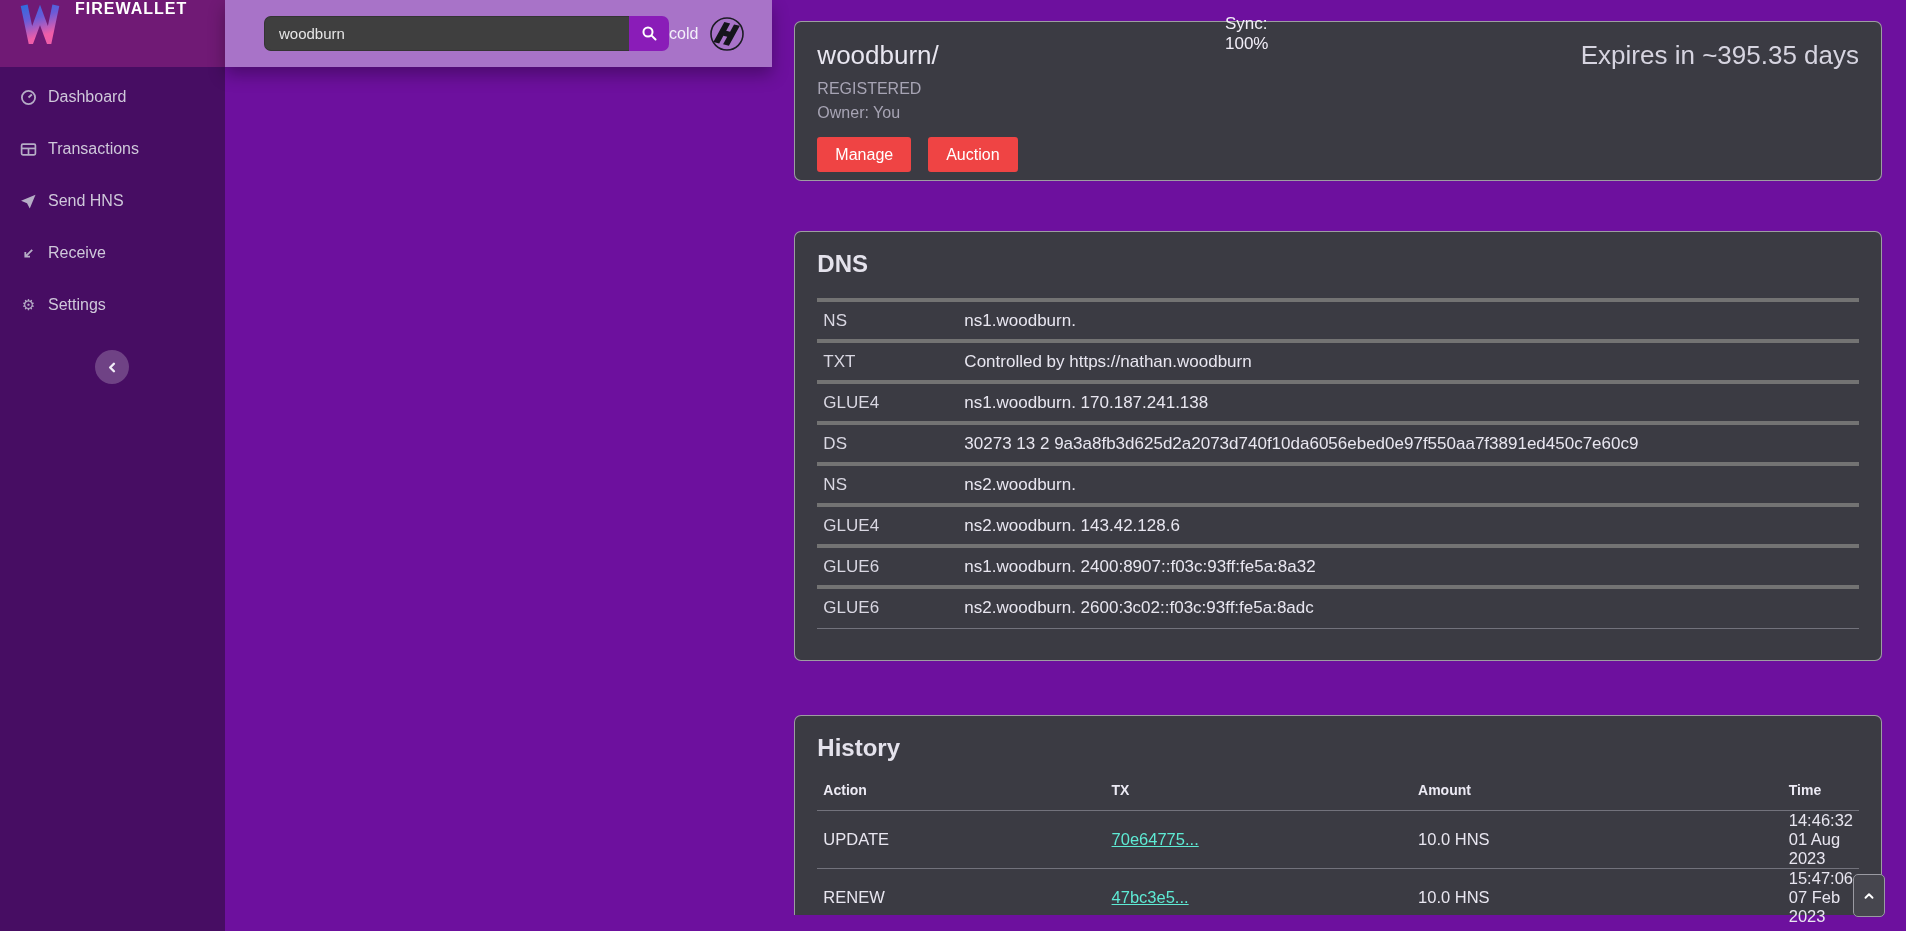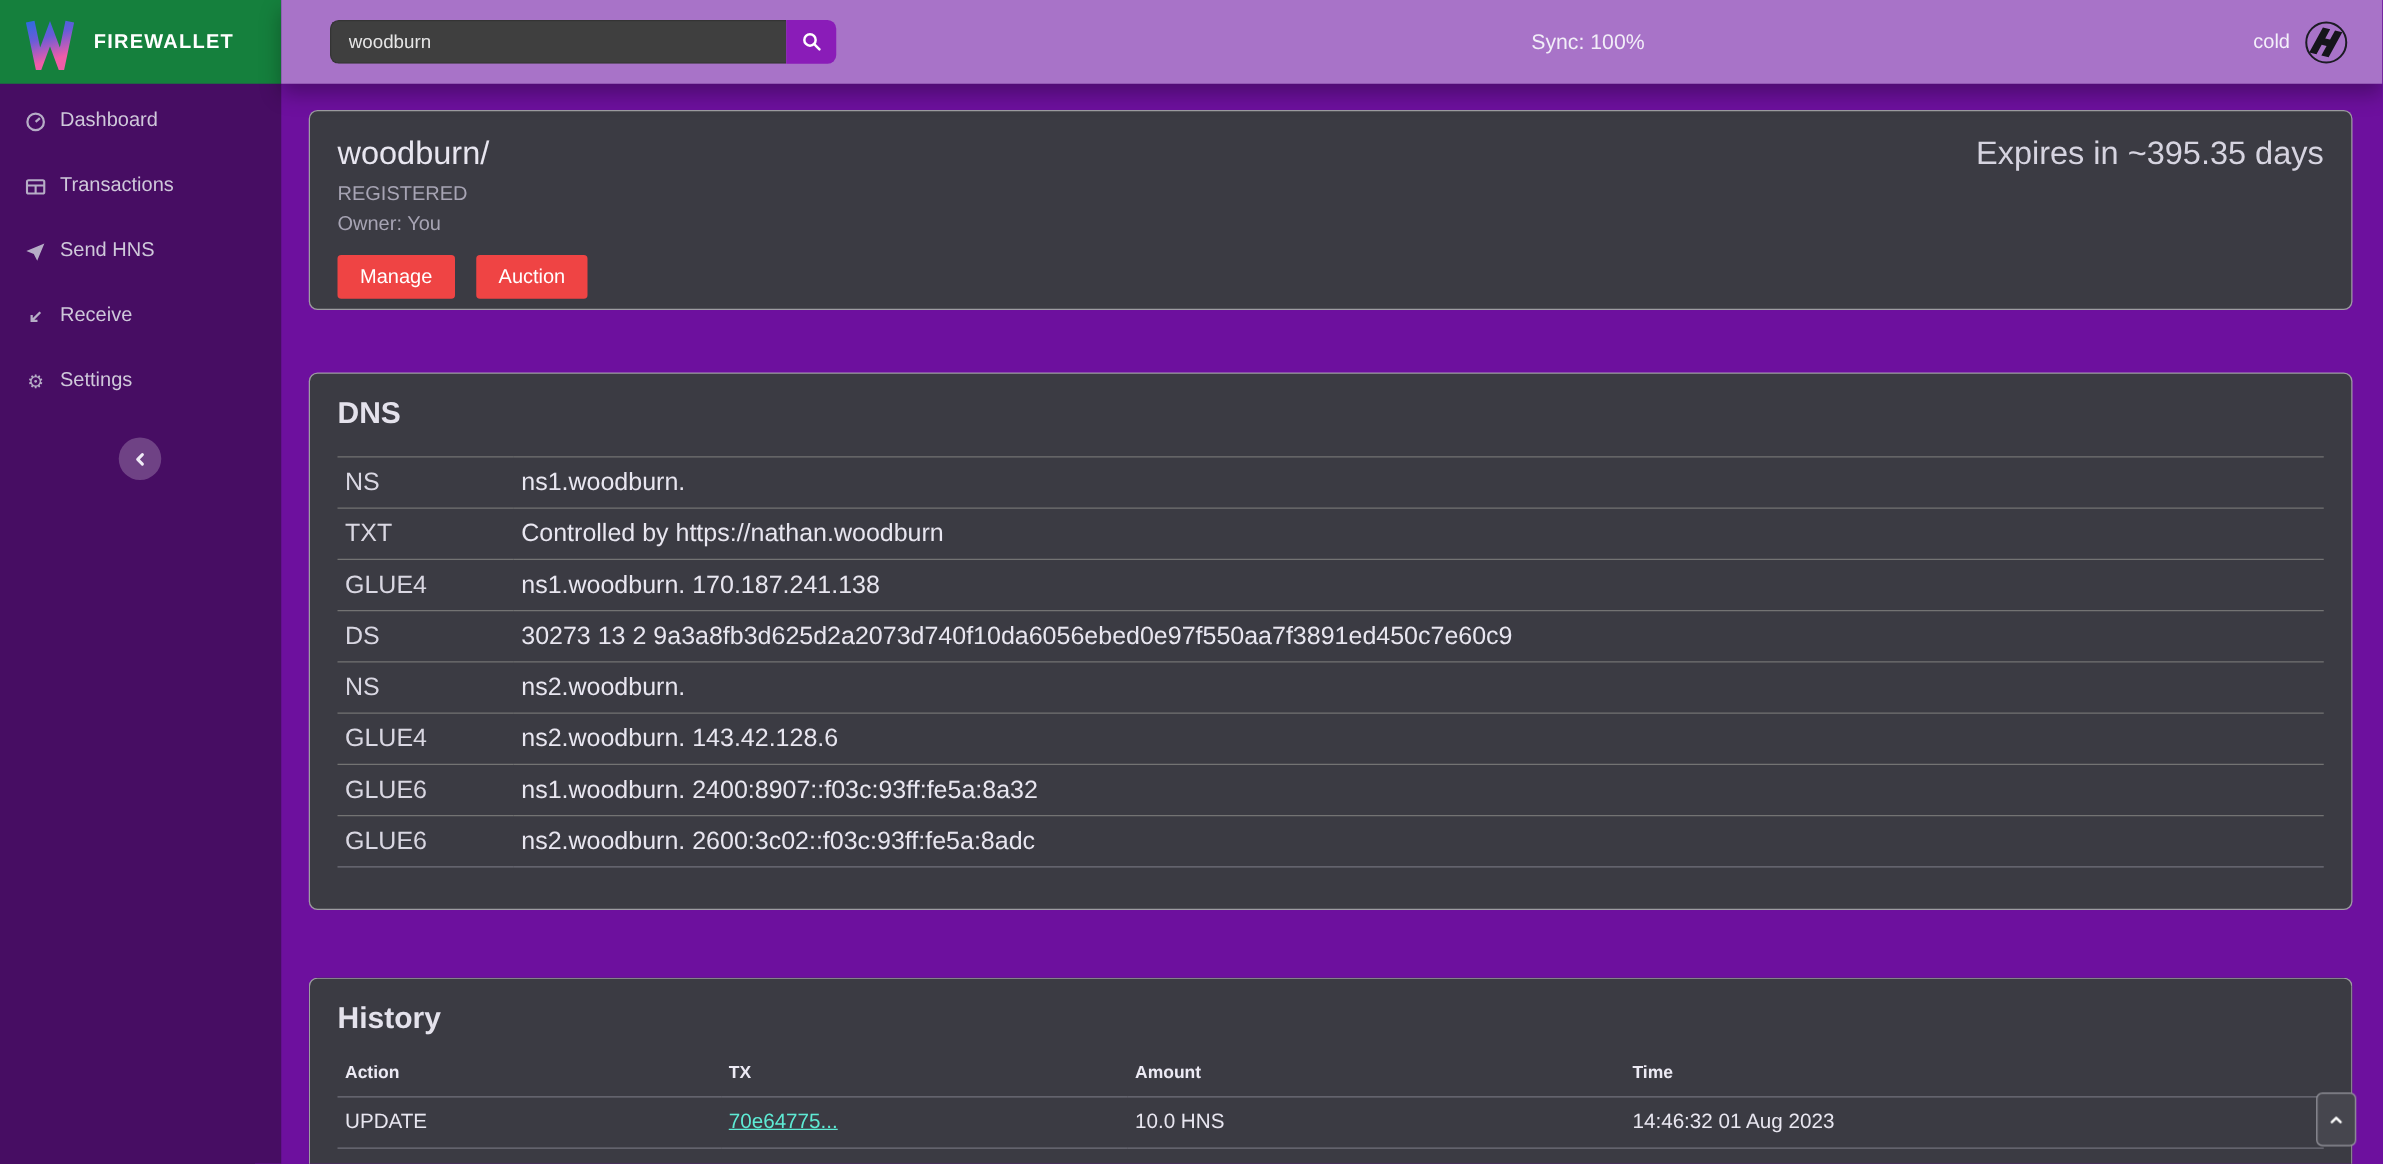--- a/index.html
+++ b/index.html
@@ -3,31 +3,31 @@
 <meta charset="utf-8">
 <style>
   * { margin:0; padding:0; box-sizing:border-box; }
   html,body { width:1906px; height:931px; overflow:hidden; }
   body { font-family:"Liberation Sans", sans-serif; background:#6d109e; }
 
   .app { display:flex; width:1906px; height:931px; }
 
   
   .sidebar { position:relative; width:225px; height:100%; background:#470d63; flex:0 0 225px; }
-  .brand { display:flex; align-items:center; height:67px; background:#15803d; padding:0 18px; }
+  .brand { display:flex; align-items:flex-start; height:67px; background:#701a75; padding:0 18px; }
   .brand-logo { width:44px; height:44px; flex:0 0 44px; }
   .brand-name { color:#ffffff; font-size:16px; font-weight:bold; letter-spacing:1px; margin-left:13px; }
   .nav { padding-top:4px; }
   .nav-item { display:flex; align-items:center; height:52px; padding:0 20px; color:#cfc8da; font-size:16px; cursor:pointer; }
   .nav-item .ico { width:17px; height:17px; margin-right:11px; color:#b6adc6; display:inline-flex; align-items:center; justify-content:center; font-size:15px; }
   .collapse-btn { position:absolute; left:95px; top:350px; width:34px; height:34px; border-radius:50%;
     background:rgba(255,255,255,0.22); border:none; display:flex; align-items:center; justify-content:center; cursor:pointer; }
 
   
-  .main { flex:1; display:flex; flex-direction:column; min-width:0; }
+  .main { flex:1; display:flex; flex-direction:row; min-width:0; }
 
   .topbar { position:relative; z-index:2; height:67px; background:#a873c8; display:flex; align-items:center;
     box-shadow:0 8px 16px rgba(0,0,0,0.30); }
   .search-group { display:flex; margin-left:39px; height:35px; }
   .search-input { width:365px; height:35px; background:#3f3f3f; border:1px solid #343434; border-right:none;
     border-radius:7px 0 0 7px; color:#e6e6e6; font-size:15px; padding:0 14px; outline:none; font-family:"Liberation Sans", sans-serif; }
   .search-btn { width:40px; height:35px; background:#8a1cb8; border:none; border-radius:0 7px 7px 0;
     display:flex; align-items:center; justify-content:center; cursor:pointer; }
   .sync-label { position:absolute; left:1000px; top:0; height:67px; display:flex; align-items:center;
     color:#f2eef8; font-size:17px; }
@@ -46,21 +46,21 @@
   .domain-actions { margin-top:15px; display:flex; gap:17px; }
   .btn { background:#ef4444; color:#ffffff; border:none; border-radius:3px; height:35px; padding:0 18px;
     font-size:16px; font-family:"Liberation Sans", sans-serif; cursor:pointer; }
   .domain-expiry { position:absolute; top:18px; right:22px; color:#d6d4e0; font-size:26px; }
 
   .section-title { color:#e4e2ec; font-size:24px; font-weight:bold; }
 
   .dns-card { height:430px; margin-bottom:54px; }
   table { border-collapse:collapse; width:100%; }
   .dns-table { margin-top:20px; }
-  .dns-table td { border-top:1px solid #737373; height:41px; font-size:20px; padding:0 6px; }
+  .dns-table td { border-top:4px solid #737373; height:41px; font-size:17px; padding:0 6px; }
   .dns-table tr:last-child td { border-bottom:1px solid #72727c; }
   .dns-type { width:141px; color:#d9d7e2; }
   .dns-value { color:#e8e6f0; }
 
   .history-card { height:200px; border-bottom:none; border-bottom-left-radius:0; border-bottom-right-radius:0; }
   .history-table { margin-top:8px; }
   .history-table th { text-align:left; font-size:14px; font-weight:bold; color:#eceaf4; height:40px; padding:0 6px; }
   .history-table td { border-top:1px solid #72727c; height:41px; font-size:16.5px; padding:0 6px; color:#e8e6f0; }
   .col-action { width:307px; }
   .col-tx { width:325px; }

